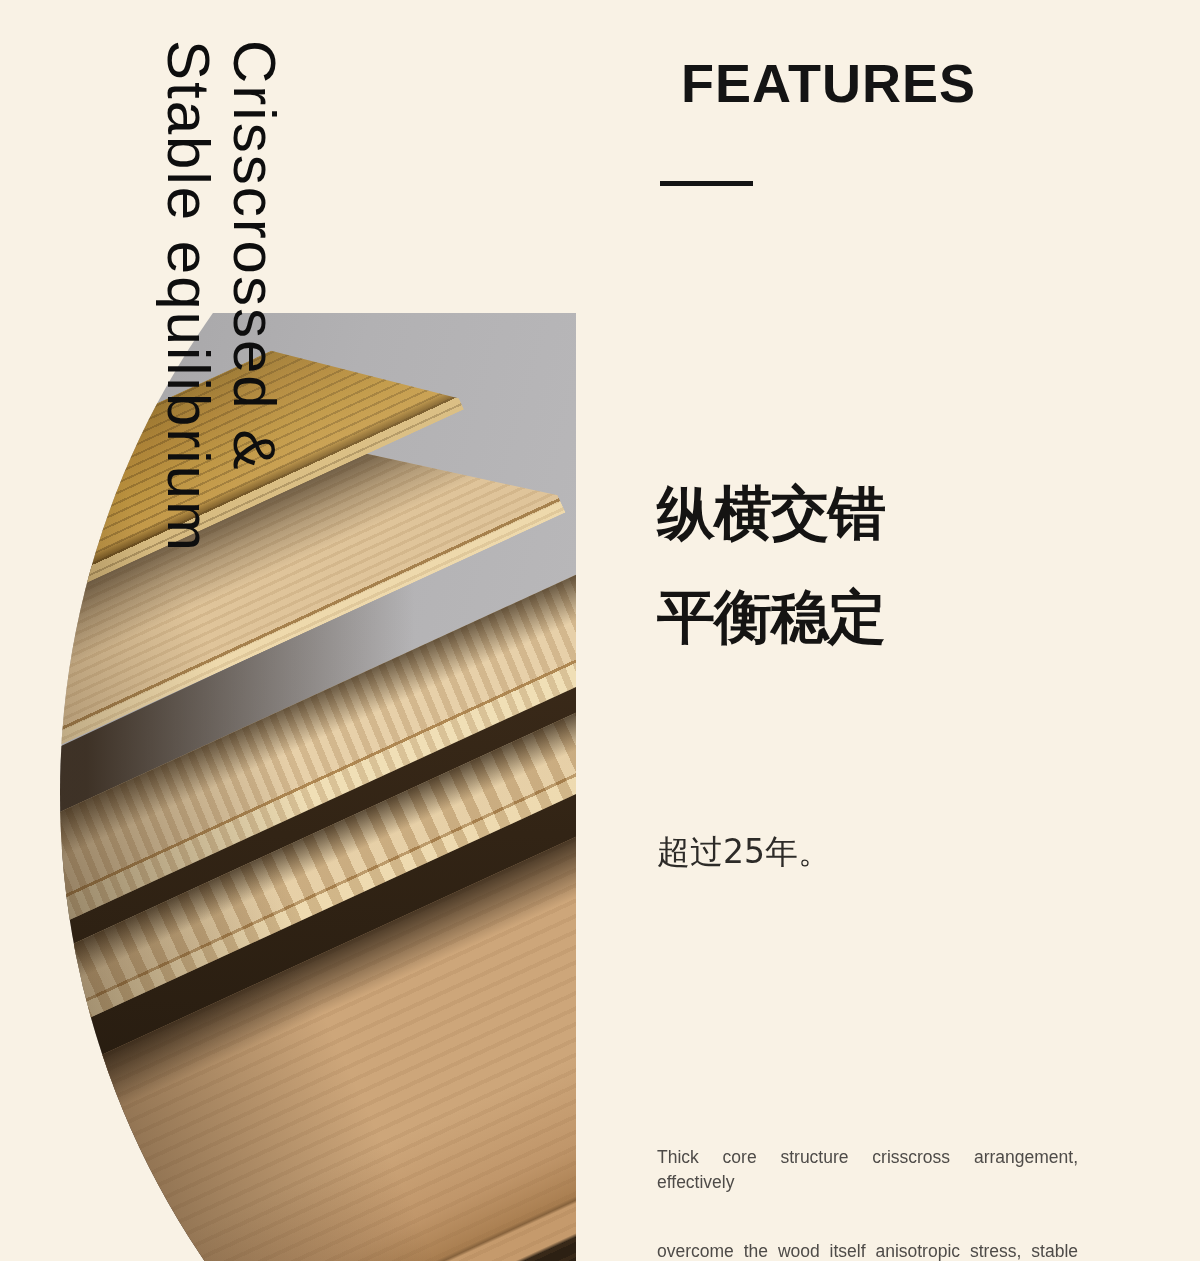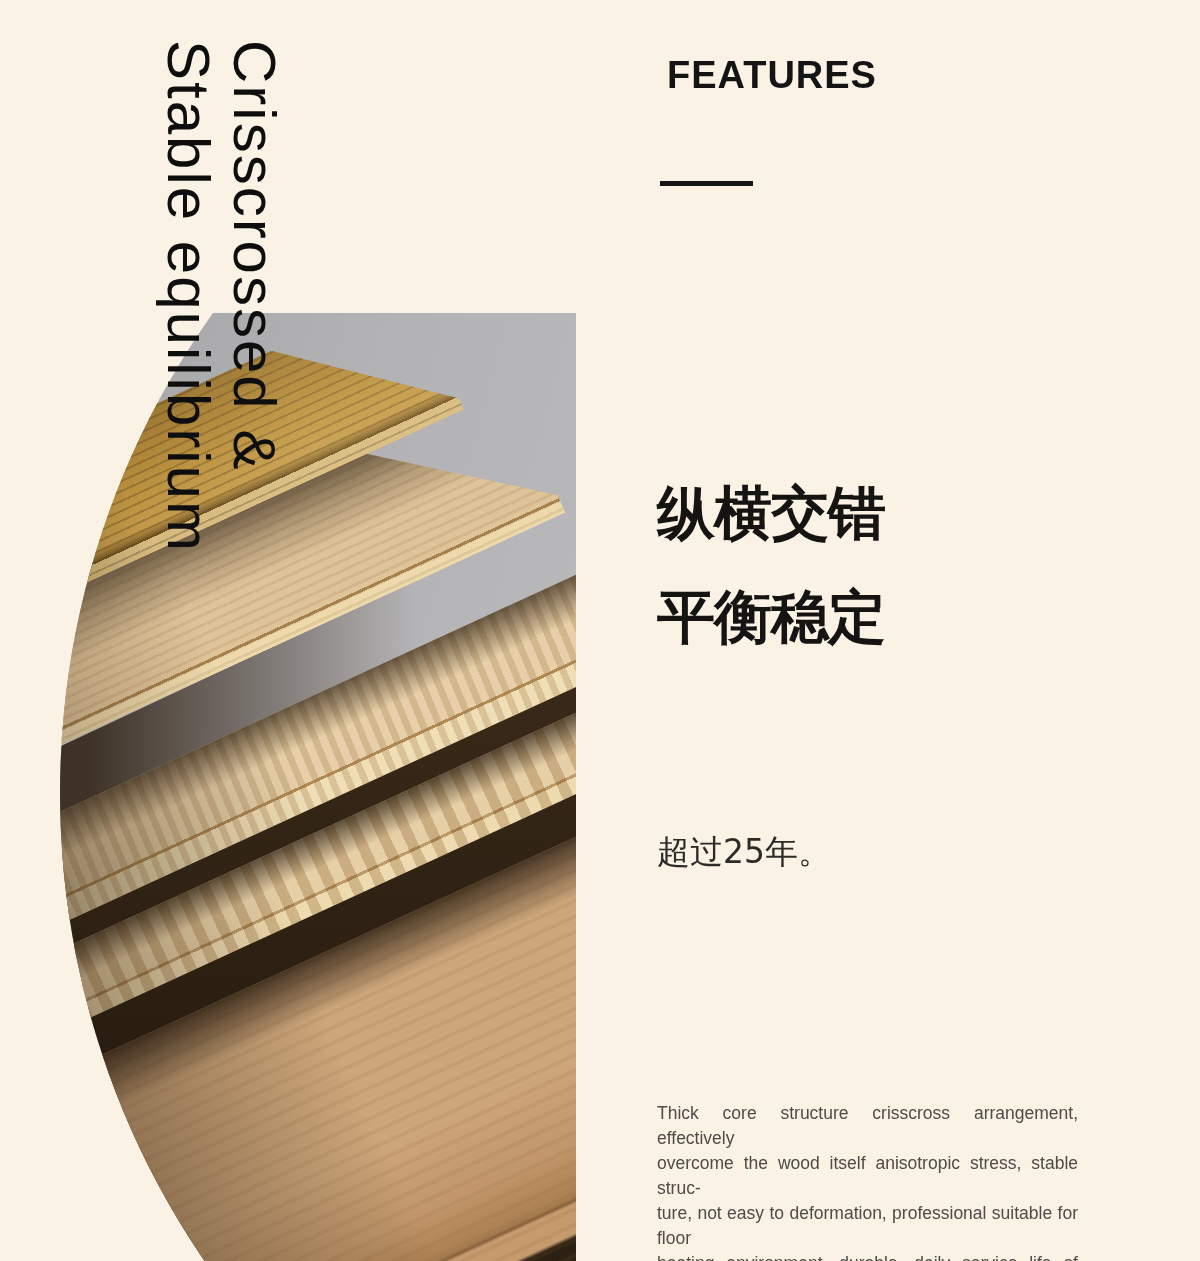--- a/index.html
+++ b/index.html
@@ -74,41 +74,41 @@
   
   .vtitle{
     left:155px;top:40px;height:640px;
     writing-mode:vertical-rl;text-orientation:mixed;
     font-size:60px;line-height:1.1;letter-spacing:2px;
     color:#0e0e0e;white-space:nowrap;
   }
 
   
   .features-heading{
-    left:667px;top:56px;
-    font-size:38px;font-weight:bold;letter-spacing:1px;color:#141414;
+    left:681px;top:56px;
+    font-size:54px;font-weight:bold;letter-spacing:1px;color:#141414;
     line-height:1;
   }
   .features-divider{
     left:660px;top:181px;width:93px;height:5px;background:#141414;
   }
   .zh-title{color:#151413;font-weight:bold;font-size:58px;line-height:1;letter-spacing:-1px;}
   .zh-title-1{left:649px;top:484px;}
   .zh-title-2{left:649px;top:588px;text-align:right;}
   .zh-para{
     left:649px;top:827px;width:492px;
     font-size:33px;line-height:49.5px;color:#2d2b28;
   }
   .zh-para .line{text-align:justify;text-align-last:justify;}
   .zh-para .line:last-child{text-align-last:left;}
   .en-para{
     left:657px;top:1101px;width:421px;
     font-size:17.5px;line-height:25px;color:#4e4b48;
   }
-  .en-para .line{text-align:justify;text-align-last:justify;}
+  .en-para .line{text-align:justify;text-align-last:justify;margin-top:44px;}
   .en-para .line:last-child{text-align-last:left;}
   .cjk{font-family:"DejaVu Sans","Liberation Sans",sans-serif;margin-left:8px;}
 </style>
 </head>
 <body style="background: rgb(249, 242, 229);">
 
 <div class="photo">
   <div class="shadow-under-b"></div>
   <div class="base-dark"></div>
   <div class="plank plank-e"></div>

